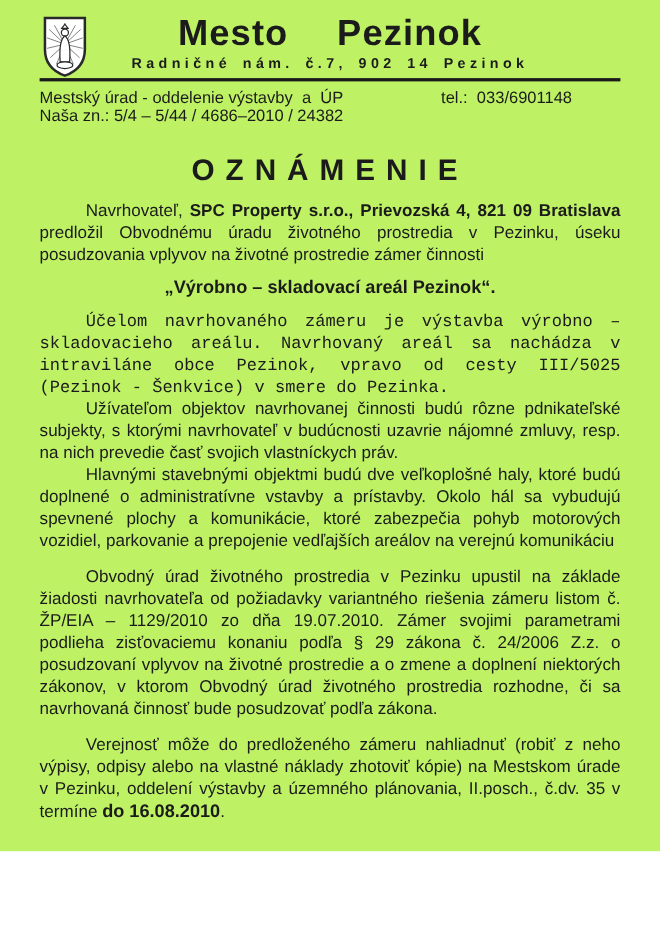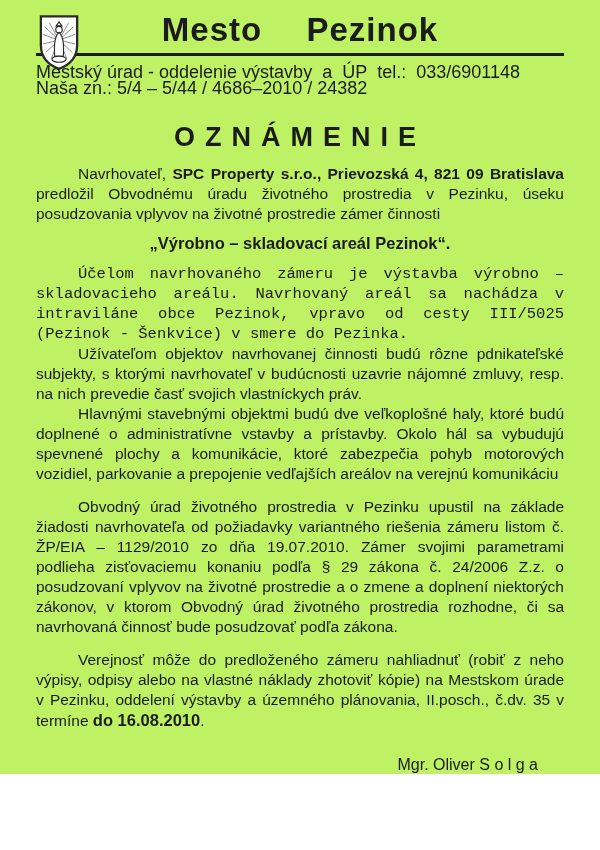--- a/index.html
+++ b/index.html
@@ -44,21 +44,21 @@
     border: none;
     border-top: 3px solid #1b1b1b;
     margin: 5px 0 0 0;
   }
 
   
   .meta-row {
     display: flex;
     justify-content: space-between;
     margin-top: 8px;
-    font-size: 18px;
+    font-size: 15px;
     line-height: 16px;
   }
   .meta-left div { white-space: pre; }
   .meta-phone { white-space: pre; padding-right: 44px; }
 
   
   .doc-title {
     text-align: center;
     font-size: 27px;
     font-weight: bold;
@@ -133,20 +133,21 @@
         <line x1="22" y1="27" x2="30" y2="46"></line>
       </g>
       <g fill="#ffffff" stroke="#2a2a2a" stroke-width="1.2">
         <path d="M19 12 L22 8 L25 12 Z"></path>
         <circle cx="22" cy="16" r="3.4"></circle>
         <path d="M22 19 C18 22 16.5 30 17.5 44 L26.5 44 C27.5 30 26 22 22 19 Z"></path>
         <ellipse cx="22" cy="47" rx="7.5" ry="3.2"></ellipse>
       </g>
     </svg>
     <div class="city-name">Mesto  Pezinok</div>
+    <div class="city-address">Radničné nám. č.7, 902 14 Pezinok</div>
   </div>
   <hr class="head-rule">
 
   <div class="meta-row">
     <div class="meta-left">
       <div>Mestský úrad - oddelenie výstavby  a  ÚP</div>
       <div>Naša zn.: 5/4 – 5/44 / 4686–2010 / 24382</div>
     </div>
     <div class="meta-phone">tel.:  033/6901148</div>
   </div>

